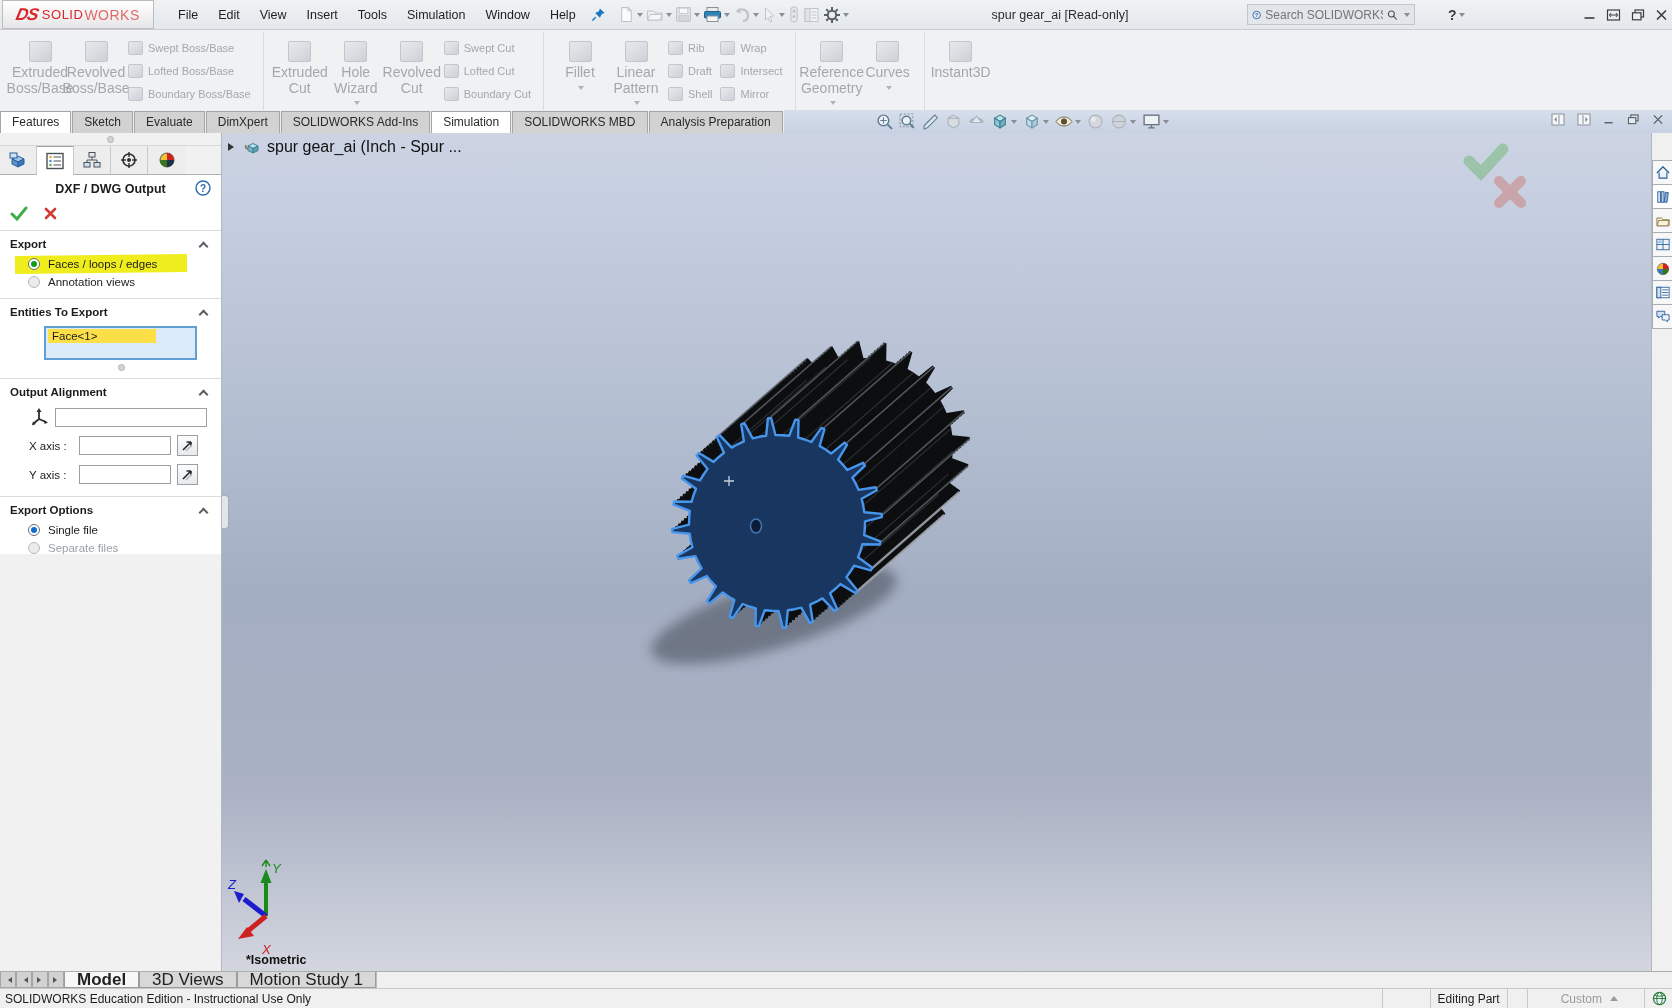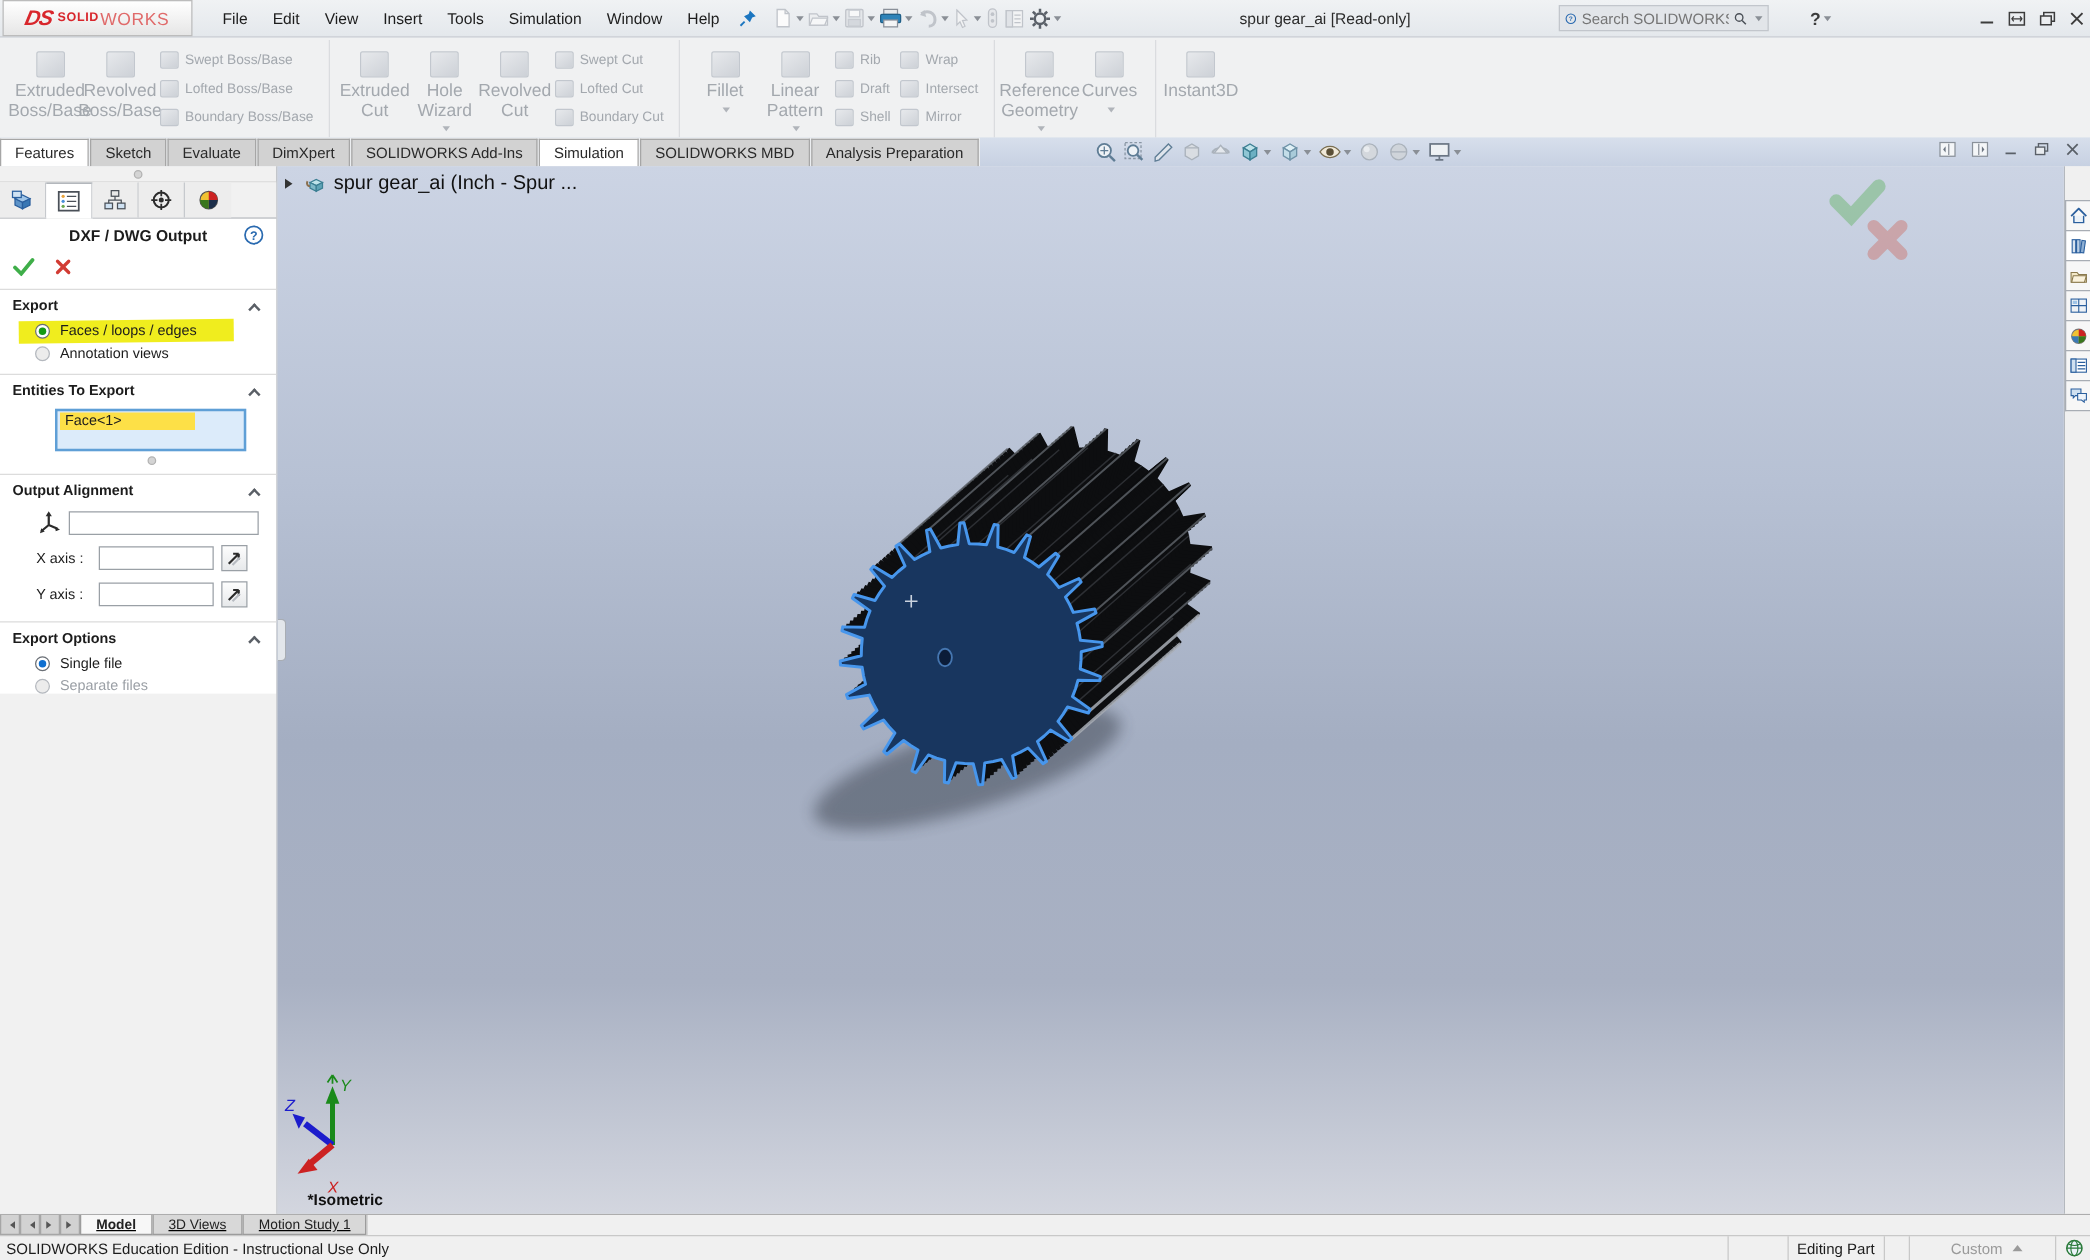--- a/index.html
+++ b/index.html
@@ -6,21 +6,21 @@
   html,body { width:1672px; height:1008px; overflow:hidden;
     font-family:"Liberation Sans", sans-serif; background:#e9ecef; }
   .app { width:1672px; height:1008px; display:flex; flex-direction:column; }
 
   
   .titlebar { height:30px; flex:0 0 30px; display:flex; align-items:center;
     background:linear-gradient(#f0f2f4,#e4e8ec); border-bottom:1px solid #c9cdd3; position:relative; }
   .logo { width:152px; height:29px; margin-left:2px; display:flex; align-items:center; justify-content:center;
     background:linear-gradient(#ffffff,#e6e6e6); border:1px solid #bcbcbc; gap:4px; }
   .logo .ds { font-style:italic; font-weight:bold; font-size:17px; color:#d8262c; letter-spacing:-1px; transform:skewX(-12deg); }
-  .logo .b1 { font-weight:bold; font-size:10px; color:#d8262c; letter-spacing:.5px; }
+  .logo .b1 { font-weight:normal; font-size:13px; color:#d8262c; letter-spacing:.5px; }
   .logo .b2 { font-weight:normal; font-size:14px; color:#e06a6a; letter-spacing:.5px; margin-left:-3px; }
   .menus { display:flex; margin-left:14px; }
   .menu-item { padding:5px 10px; font-size:12.5px; color:#1d1d1d; cursor:default; }
   .qat { display:flex; align-items:center; margin-left:6px; gap:1px; }
   .qbtn { display:flex; align-items:center; padding:2px 1px; }
   .caret { width:0; height:0; border:3px solid transparent; border-top:4px solid #8a8f96;
     display:inline-block; margin-left:2px; position:relative; top:2px; }
   .doc-title { position:absolute; left:930px; width:260px; text-align:center; font-size:12.5px; color:#2c2c2c; }
   .search-box { position:absolute; left:1247px; width:168px; height:21px; display:flex; align-items:center;
     background:#e2e5e9; border:1px solid #c2c6cc; padding:0 4px; gap:4px; }
@@ -105,21 +105,21 @@
     background:#e2e6eb; border:1px solid #a8adb4; border-left:none; border-radius:0 4px 4px 0; }
 
   
   .taskpane { width:21px; flex:0 0 21px; background:#f0f0f0; border-left:1px solid #b4b8be; padding-top:27px; }
   .tp-tab { width:21px; height:25px; display:flex; align-items:center; justify-content:center;
     border:1px solid #a8adb4; border-right:none; background:#f7f7f7; margin-bottom:-1px; }
   .tp-tab.active { background:#ffffff; }
 
   
   .bottombar { height:17px; flex:0 0 17px; background:#e4e4e4; border-top:1px solid #adadad;
-    display:flex; align-items:stretch; font-size:11px;text-decoration:underline; }
+    display:flex; align-items:stretch; font-size:17px; }
   .navbtns { display:flex; }
   .navbtn { width:16px; display:flex; align-items:center; justify-content:center;
     background:#d2d2d2; border:1px solid #a6a6a6; border-top:none; }
   .btab { padding:1px 12px 0; border:1px solid #9c9c9c; border-top:none; background:#d8d8d8;
     display:flex; align-items:center; color:#222; }
   .btab.active { background:#f7f7f7; font-weight:bold; }
   .bottom-rest { flex:1; background:#f0f0f0; border-left:1px solid #bcbcbc; }
   .statusbar { height:20px; flex:0 0 20px; background:#f0f0f0; border-top:1px solid #c8c8c8;
     display:flex; align-items:center; font-size:12px; color:#1c1c1c; padding:0 5px; }
   .sb-right { margin-left:auto; display:flex; align-items:center; height:100%; }

